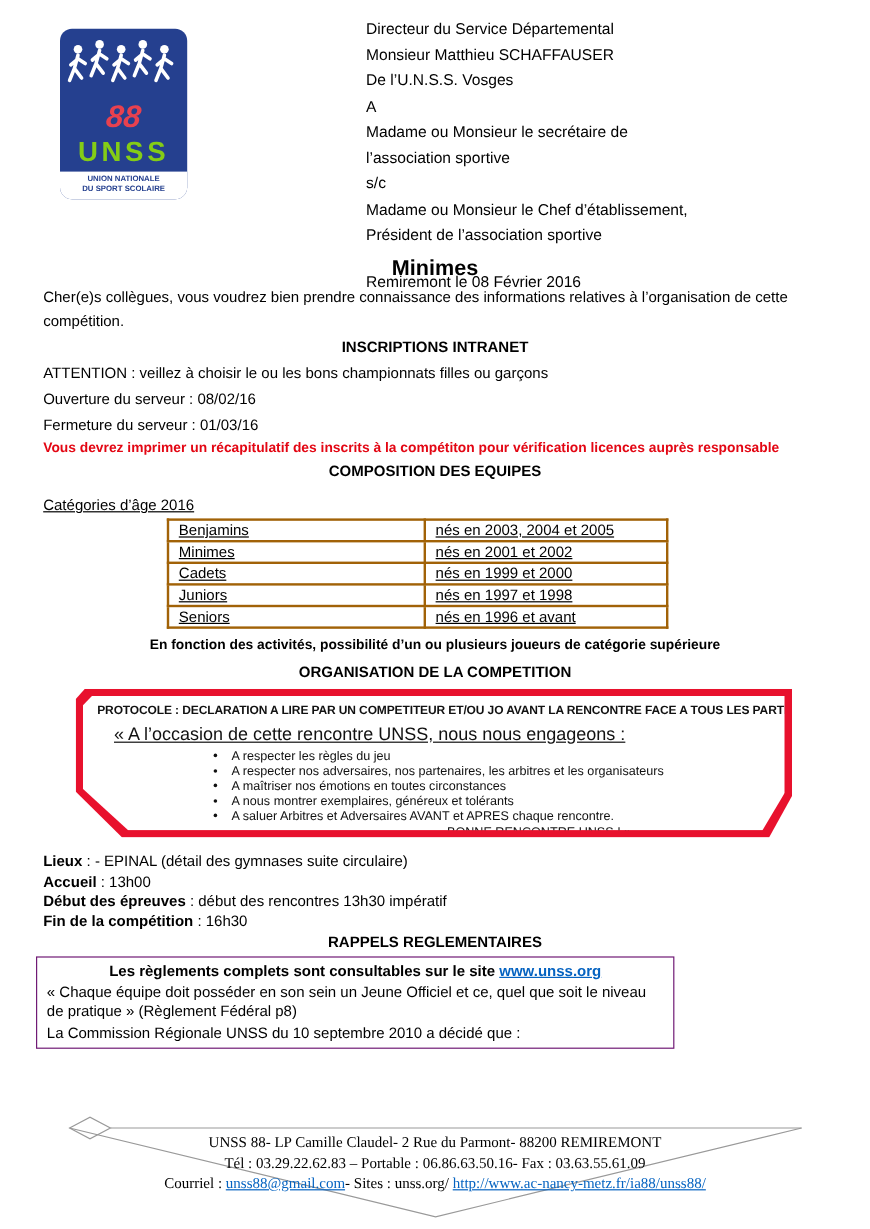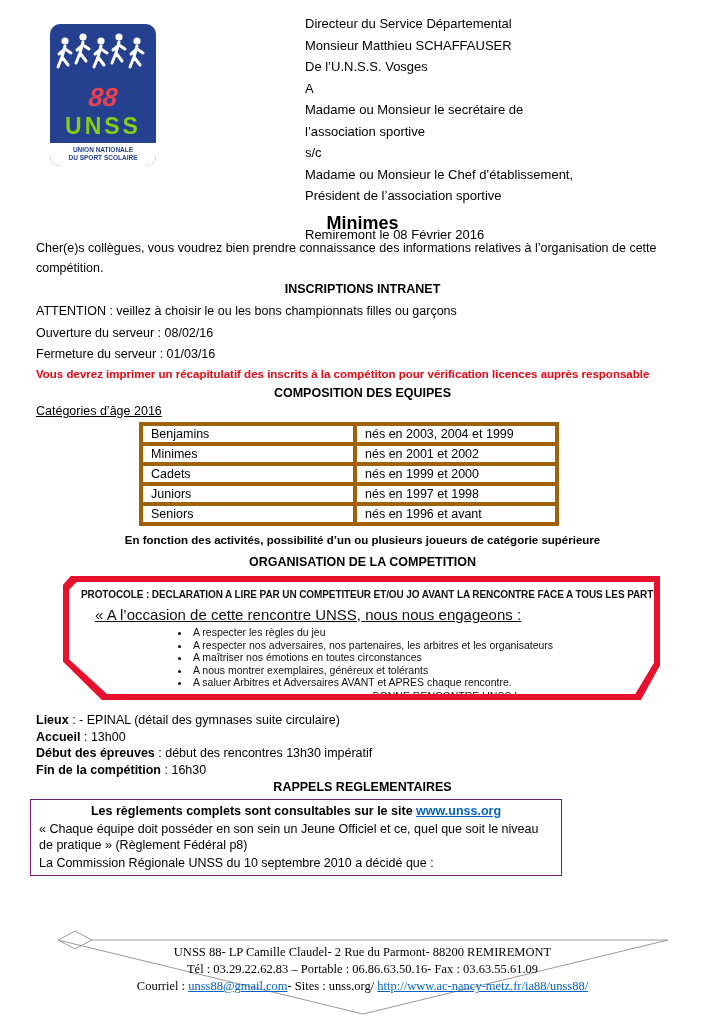--- a/index.html
+++ b/index.html
@@ -36,23 +36,23 @@
   .h-comp { margin-top:3px; }
   .h-org  { margin-top:6px; }
   .h-rapp { margin-top:1px; }
   .red-center { margin-top:5px; text-align:center; color:#e30613; font-weight:bold; line-height:16px; }
   .red-link { color:#e30613; text-decoration:underline; }
   .blue-link { color:#0563c1; text-decoration:underline; }
   .body-line { margin-top:6px; line-height:16px; }
   .m5 { margin-top:5px; }
   .red-warning { margin-top:5px; color:#e30613; font-weight:bold; font-size:11.5px;
                  line-height:15px; white-space:nowrap; }
-  .underlined { margin-top:2px; text-decoration:underline; line-height:16px; }
+  .underlined { margin-top:12px; text-decoration:underline; line-height:16px; }
   .age-table { margin:3px 0 0 103px; border-collapse:collapse; font-size:12.5px; }
-  .age-table td { border:4px solid #a16207; padding:1px 8px; height:18px; }
+  .age-table td { border:2px solid #a16207; padding:1px 8px; height:18px;text-decoration:underline; }
   .age-table td.c1 { width:214px; }
   .age-table td.c2 { width:202px; }
   .note { margin-top:7px; text-align:center; font-weight:bold; font-size:11.5px; line-height:15px; }
 
   
   .proto-outer { position:relative; margin:6px 0 0 27px; width:597px; height:124px;
                  background:#e8112d;
                  clip-path:polygon(1.3% 0%, 100% 0%, 100% 72%, 96.8% 100%, 6.5% 100%, 0% 69%, 0% 7%); }
   .proto-inner { position:absolute; left:6px; top:6px; right:6px; bottom:6px; background:#fff;
                  clip-path:polygon(1.3% 0%, 100% 0%, 100% 72%, 96.8% 100%, 6.5% 100%, 0% 69%, 0% 7%);
@@ -145,21 +145,21 @@
     <div class="body-line m5">Fermeture du serveur : 01/03/16</div>
     <div class="red-warning">Vous devrez imprimer un récapitulatif des inscrits à la compétiton pour vérification licences auprès responsable</div>
 
     <div class="sec-heading h-comp">COMPOSITION DES EQUIPES</div>
     <div class="underlined">Catégories d’âge 2016</div>
 
     <table class="age-table">
       <tbody>
         <tr>
           <td class="c1">Benjamins</td>
-          <td class="c2">nés en 2003, 2004 et 1999</td>
+          <td class="c2">nés en 2003, 2004 et 2005</td>
         </tr>
         <tr>
           <td class="c1">Minimes</td>
           <td class="c2">nés en 2001 et 2002</td>
         </tr>
         <tr>
           <td class="c1">Cadets</td>
           <td class="c2">nés en 1999 et 2000</td>
         </tr>
         <tr>

